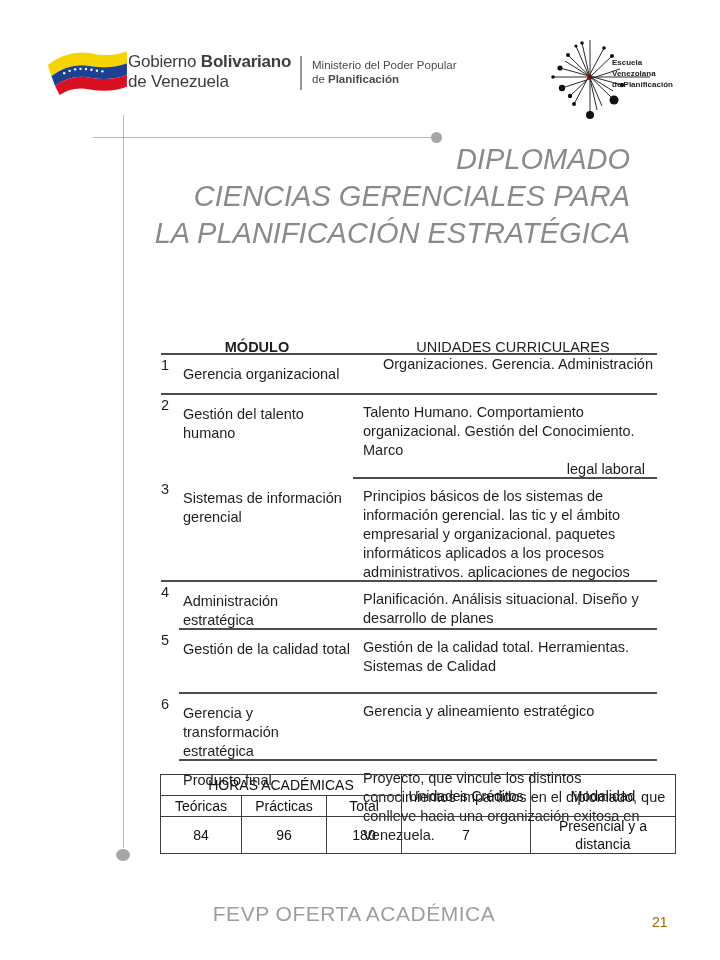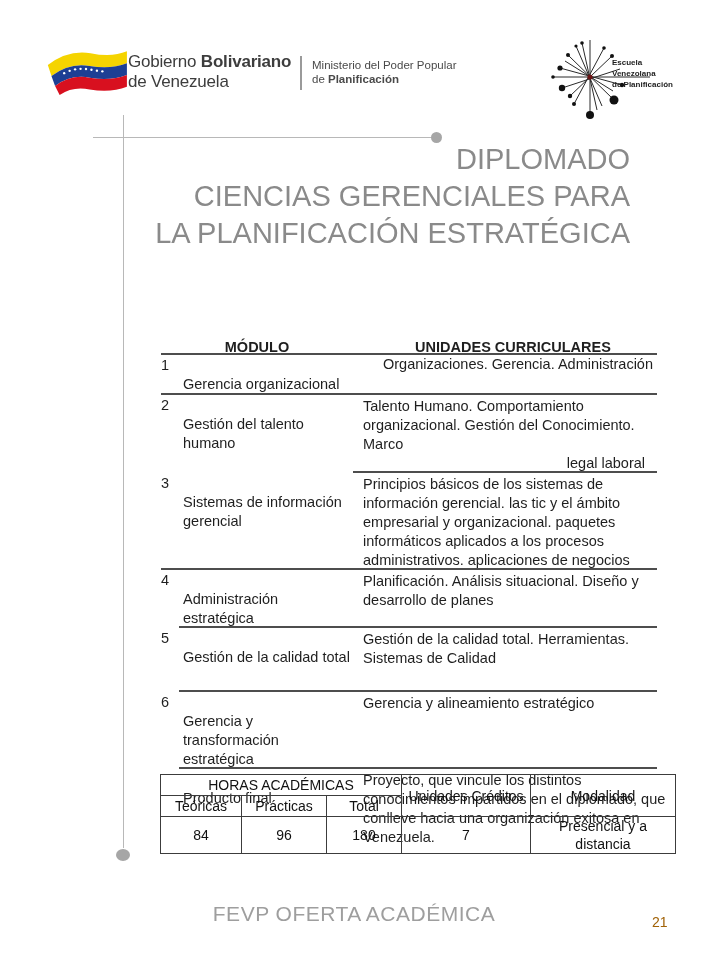--- a/index.html
+++ b/index.html
@@ -16,36 +16,36 @@
   
   .gov-flag{position:absolute;left:40px;top:45px;}
   .gov-text{position:absolute;left:128px;top:52px;line-height:20px;font-size:17px;color:#3d3d3d;letter-spacing:-0.2px;}
   .gov-sep{position:absolute;left:300px;top:56px;width:2px;height:34px;background:#9a9a9a;}
   .ministry-text{position:absolute;left:312px;top:58px;font-size:11.5px;line-height:14px;color:#4a4a4a;}
   .school{position:absolute;left:540px;top:30px;width:170px;height:95px;}
   .school-text{position:absolute;left:612px;top:57px;font-size:8px;line-height:11px;font-weight:bold;color:#1c1c1c;}
 
   
   .title{position:absolute;left:90px;top:141px;width:540px;text-align:right;
-         color:#8a8a8a;font-size:29px;line-height:37px;font-weight:normal;margin:0;}
+         color:#8a8a8a;font-size:29px;line-height:37px;font-weight:normal;margin:0;font-style:italic;}
 
   
   .objective{position:absolute;left:148px;top:256px;width:532px;margin:0;
              font-size:15px;line-height:22.5px;text-align:justify;color:#1f1f1f;}
   .objective b{color:#111;}
 
   
   .modtable{position:absolute;left:145px;top:338px;width:512px;font-size:14.5px;}
   .mrow{position:relative;display:flex;align-items:flex-start;margin-left:16px;}
   .c-num{width:22px;flex:none;padding-top:2px;}
-  .c-mod{width:170px;flex:none;padding-top:20px;line-height:19px;}
-  .c-units{width:310px;flex:none;padding-left:10px;padding-top:2px;line-height:19px;}
+  .c-mod{width:170px;flex:none;padding-top:10px;line-height:19px;}
+  .c-units{width:310px;flex:none;padding-left:10px;padding-top:8px;line-height:19px;}
   .mhead{min-height:17px;align-items:flex-end;}
   .mhead .c-left{width:192px;flex:none;text-align:center;font-weight:bold;}
-  .mhead .c-uhead{width:320px;flex:none;text-align:center;font-weight:bold;}
+  .mhead .c-uhead{width:320px;flex:none;text-align:center;font-weight:normal;}
   .rule{position:absolute;bottom:0;height:2px;background:#4d4d4d;}
   .rule-full{left:0;right:0;}
   .rule-indent{left:18px;right:0;}
   .rule-right{left:192px;right:0;}
   .units-center{text-align:center;padding-top:0;}
   .units-tail-right{text-align:right;padding-right:28px;}
 
   
   .hours{position:absolute;left:160px;top:774px;border-collapse:collapse;font-size:14px;color:#111;}
   .hours td{border:1.5px solid #3c3c3c;text-align:center;padding:0 4px;height:20px;line-height:18px;}

